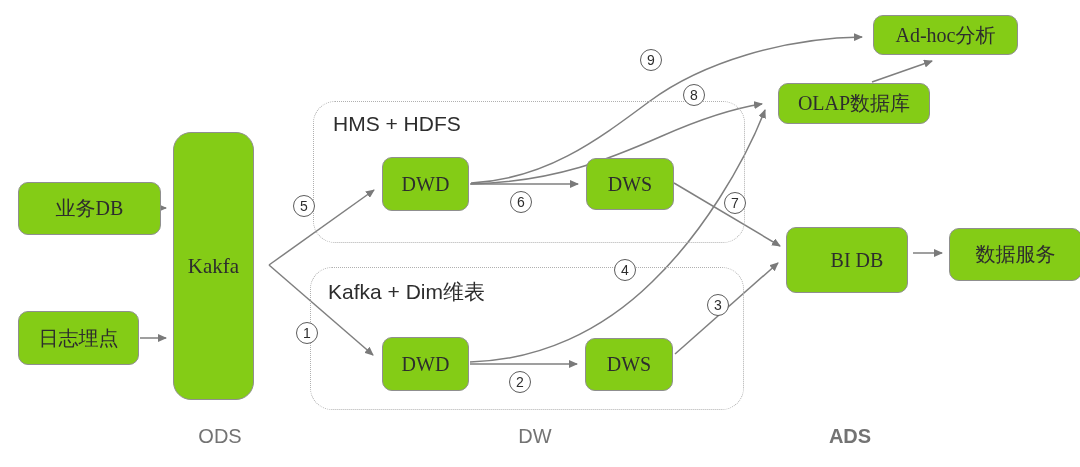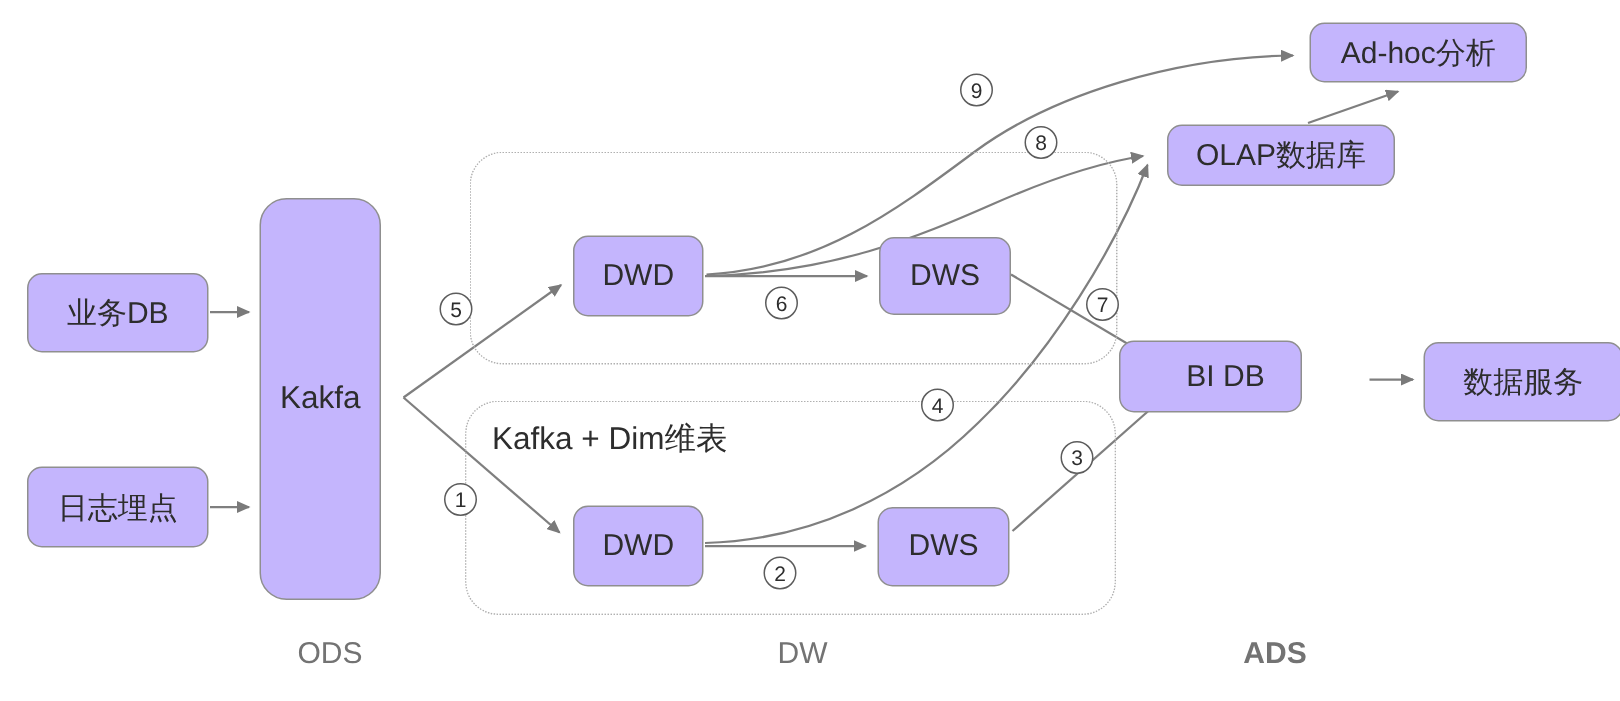--- a/index.html
+++ b/index.html
@@ -3,50 +3,50 @@
 <meta charset="utf-8">
 <style>
   html,body{margin:0;padding:0;background:#ffffff;}
   #canvas{
     position:relative;width:1080px;height:467px;background:#ffffff;overflow:hidden;
     font-family:"Liberation Sans","DejaVu Sans",sans-serif;color:#2d2d2d;
   }
   #arrows{position:absolute;left:0;top:0;width:1080px;height:467px;}
   .node{
     position:absolute;display:flex;align-items:center;justify-content:center;
-    background:#c4b5fd;border:1.5px solid #8f8f8f;border-radius:10px;
-    font-size:20px;color:#2d2d2d;box-sizing:border-box;white-space:nowrap;
+    background:#84cc16;border:1.5px solid #8f8f8f;border-radius:10px;
+    font-size:20px;color:#2d2d2d;box-sizing:border-box;white-space:nowrap;font-family:Liberation Serif, serif;
   }
   .region{
     position:absolute;border:1.5px dotted #b0b0b0;border-radius:22px;
     box-sizing:border-box;background:transparent;
   }
   .region-label{
     position:absolute;font-size:21px;color:#2d2d2d;white-space:nowrap;
   }
   .step{
     position:absolute;width:22px;height:22px;border:1.3px solid #5c5c5c;border-radius:50%;
     display:flex;align-items:center;justify-content:center;
     font-size:14px;color:#2d2d2d;background:#ffffff;box-sizing:border-box;
   }
   .lane{
     position:absolute;font-size:20px;color:#737373;white-space:nowrap;
     width:120px;text-align:center;
   }
   
-  .n-business{left:18px;top:182px;width:121px;height:53px;}
+  .n-business{left:18px;top:182px;width:143px;height:53px;}
   .n-log{left:18px;top:311px;width:121px;height:54px;}
   .n-kafka{left:173px;top:132px;width:81px;height:268px;border-radius:18px;font-size:21px;}
   .n-dwd-hms{left:382px;top:157px;width:87px;height:54px;}
   .n-dws-hms{left:586px;top:158px;width:88px;height:52px;}
   .n-dwd-kfk{left:382px;top:337px;width:87px;height:54px;}
   .n-dws-kfk{left:585px;top:338px;width:88px;height:53px;}
   .n-adhoc{left:873px;top:15px;width:145px;height:40px;}
   .n-olap{left:778px;top:83px;width:152px;height:41px;}
-  .n-bidb{left:746px;top:227px;width:122px;height:48px;padding-left:20px;}
+  .n-bidb{left:786px;top:227px;width:122px;height:66px;padding-left:20px;}
   .n-service{left:949px;top:228px;width:133px;height:53px;}
   .r-hms{left:313px;top:101px;width:432px;height:142px;}
   .r-kfk{left:310px;top:267px;width:434px;height:143px;}
   .rl-hms{left:333px;top:112px;}
   .rl-kfk{left:328px;top:278px;}
   .s1{left:296px;top:322px;} .s2{left:509px;top:371px;} .s3{left:707px;top:294px;}
   .s4{left:614px;top:259px;} .s5{left:293px;top:195px;} .s6{left:510px;top:191px;}
   .s7{left:724px;top:192px;} .s8{left:683px;top:84px;}  .s9{left:640px;top:49px;}
   .l-ods{left:160px;top:425px;} .l-dw{left:475px;top:425px;} .l-ads{left:790px;top:425px;font-weight:bold;}
 </style>
@@ -73,20 +73,21 @@
       <path d="M470,362 C540,360 602,331 652,282 C702,234 744,164 765,110" marker-end="url(#ah)"></path>
       <path d="M674,183 L780,246" marker-end="url(#ah)"></path>
       <path d="M675,354 L778,263" marker-end="url(#ah)"></path>
       <path d="M872,82 L932,61" marker-end="url(#ah)"></path>
       <path d="M913,253 L942,253" marker-end="url(#ah)"></path>
     </g>
   </svg>
 
   <div class="region r-hms"></div>
   <div class="region r-kfk"></div>
+  <div class="region-label rl-hms">HMS + HDFS</div>
   <div class="region-label rl-kfk">Kafka + Dim维表</div>
 
   <div class="node n-business">业务DB</div>
   <div class="node n-log">日志埋点</div>
   <div class="node n-kafka">Kakfa</div>
   <div class="node n-dwd-hms">DWD</div>
   <div class="node n-dws-hms">DWS</div>
   <div class="node n-dwd-kfk">DWD</div>
   <div class="node n-dws-kfk">DWS</div>
   <div class="node n-adhoc">Ad-hoc分析</div>

